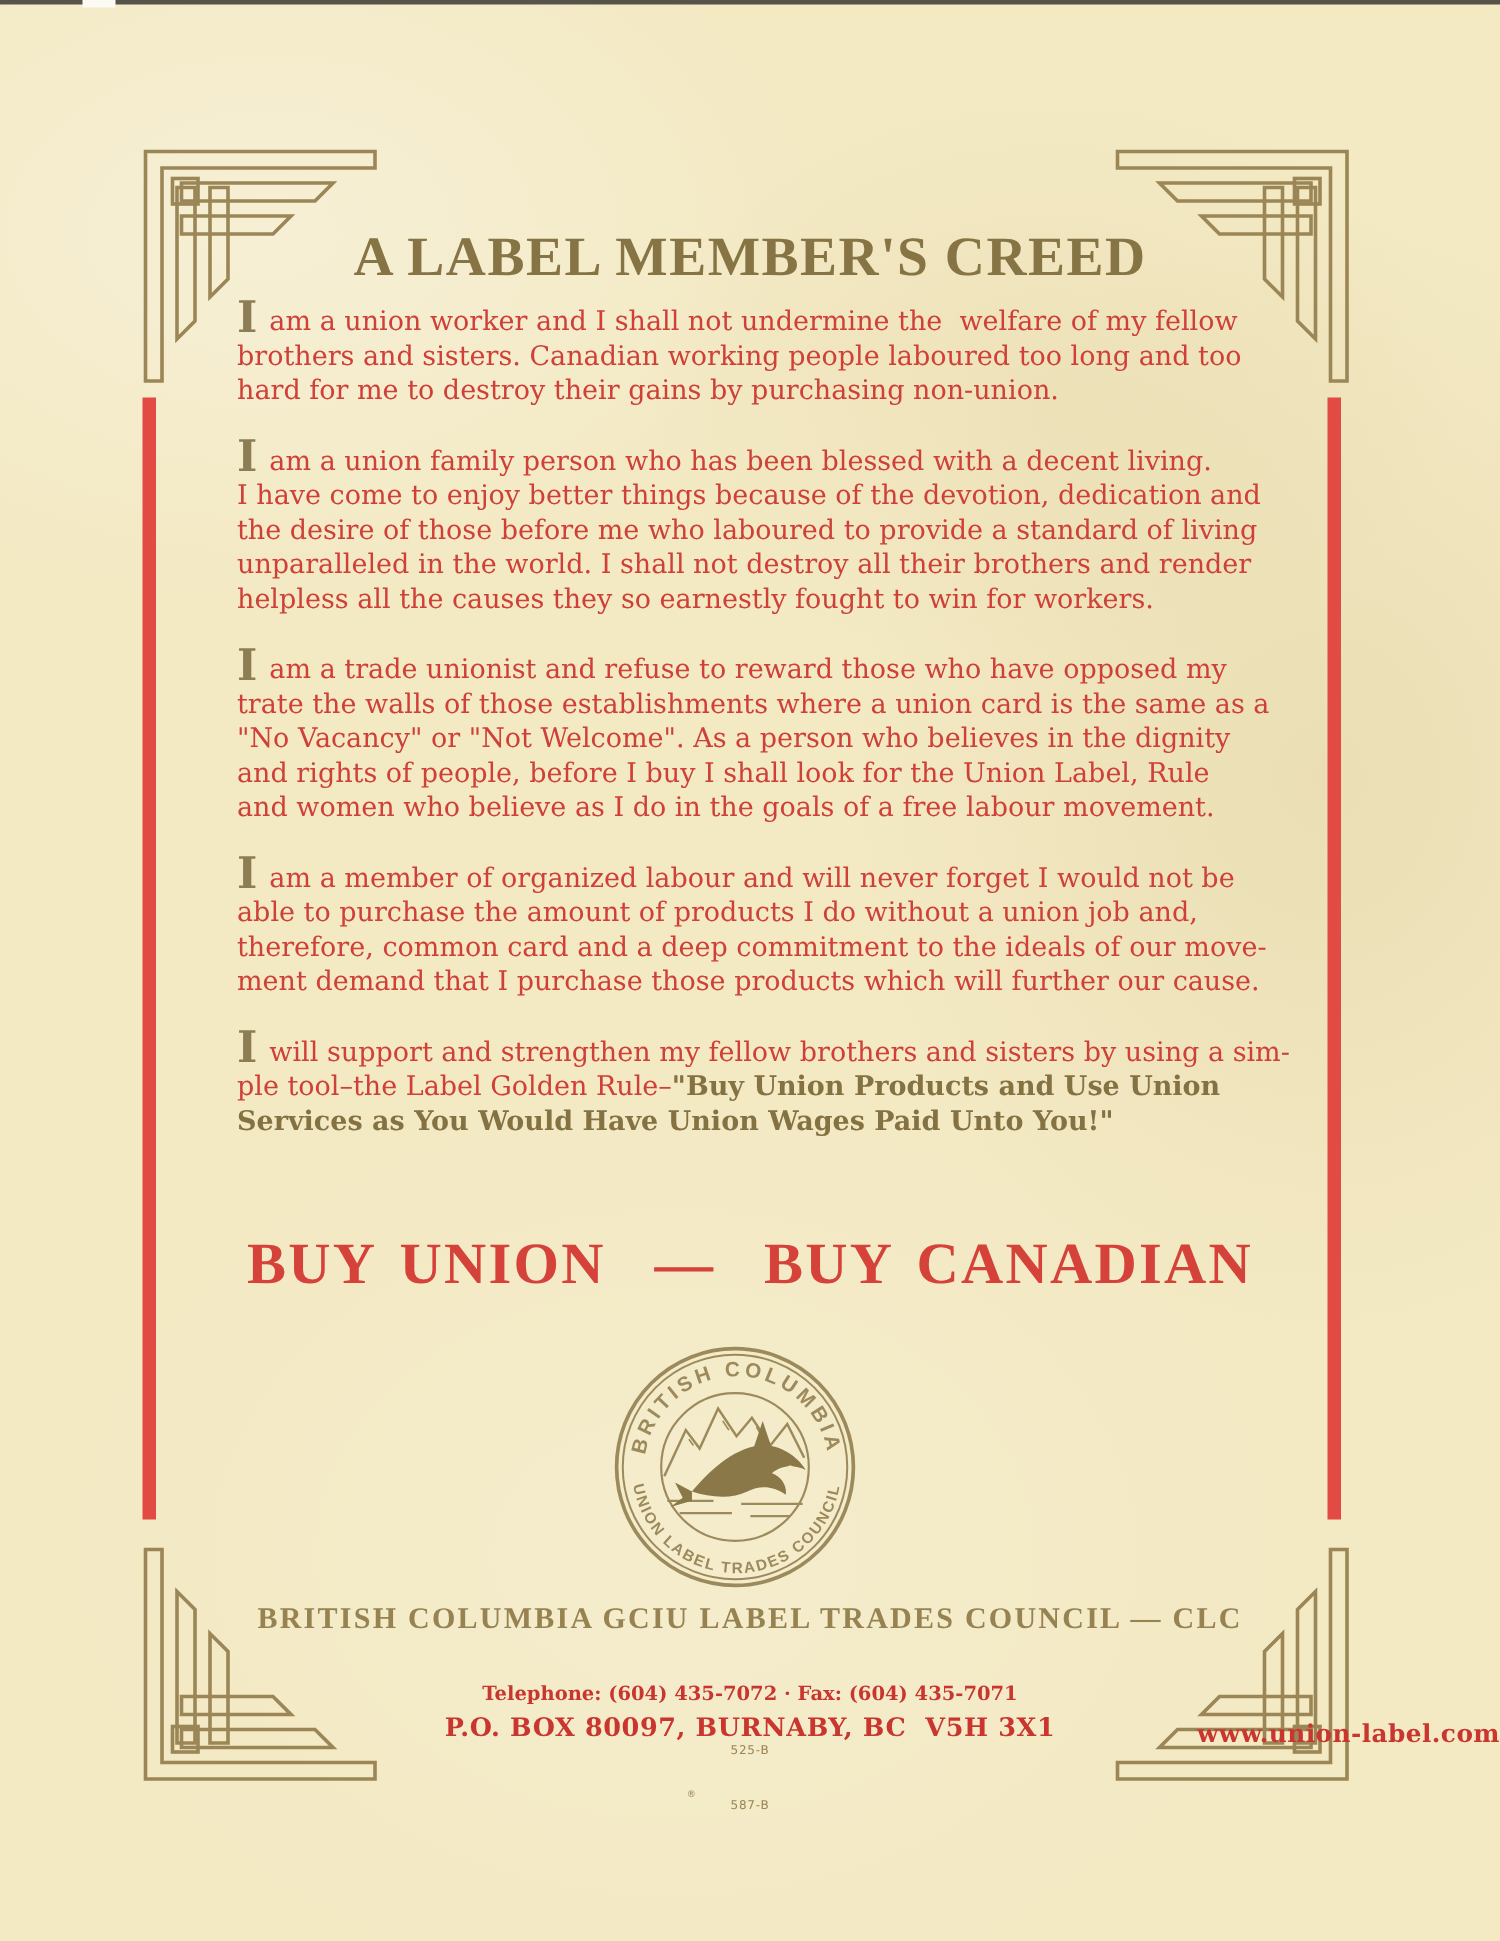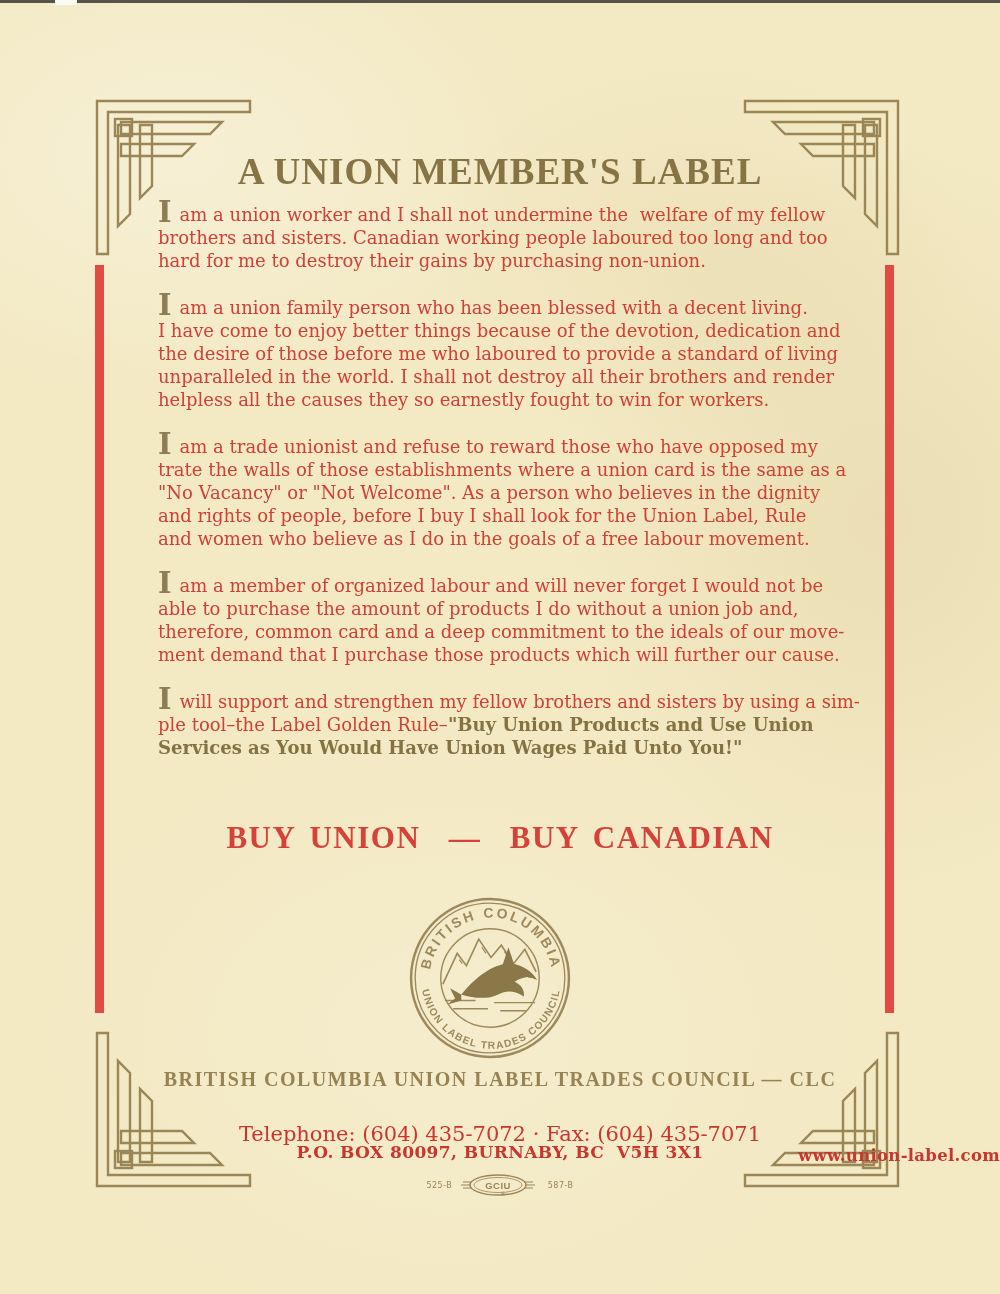--- a/index.html
+++ b/index.html
@@ -47,47 +47,47 @@
   .para{margin-bottom:24px;}
   .line{white-space:pre;font-size:18px;line-height:23px;color:var(--red);}
   .dropcap{
     font-weight:bold;font-size:29px;line-height:0;color:var(--gold-text);
     margin-right:8px;position:relative;top:1px;
   }
   .gold-bold{color:#857243;font-weight:bold;}
 
   .slogan{
     position:absolute;top:820px;left:0;width:1000px;text-align:center;
-    font-family:"Liberation Serif",serif;font-weight:bold;font-size:31px;
+    font-family:"Liberation Serif",serif;font-weight:bold;font-size:39px;
     color:#d5423a;letter-spacing:1.5px;word-spacing:5px;white-space:pre;
   }
 
   .seal{position:absolute;left:408px;top:896px;width:164px;height:164px;}
 
   .footer-org{
     position:absolute;top:1068px;left:0;width:1000px;text-align:center;
     font-family:"Liberation Serif",serif;font-weight:bold;font-size:20px;
     color:#978352;letter-spacing:1.5px;white-space:pre;
   }
   .footer-address{
     position:absolute;top:1098px;left:0;width:1000px;text-align:center;
     font-weight:bold;font-size:17px;color:var(--red-dark);letter-spacing:.4px;white-space:pre;margin-top:44px;
   }
   .footer-phone{
     position:absolute;top:1122px;left:0;width:1000px;text-align:center;
-    font-weight:normal;font-size:21px;color:var(--red-dark);white-space:pre;
+    font-weight:bold;font-size:13px;color:var(--red-dark);white-space:pre;
   }
   .footer-web{
     position:absolute;top:1146px;left:0;width:1000px;text-align:right;
     font-weight:bold;font-size:16.5px;color:var(--red-dark);letter-spacing:.3px;white-space:pre;
   }
   .print-row{
     position:absolute;top:1172px;left:0;width:1000px;height:26px;
     display:flex;align-items:center;justify-content:center;gap:7px;
-    font-family:"DejaVu Sans",sans-serif;font-size:8px;color:#9b8455;letter-spacing:.5px;
+    font-family:"DejaVu Sans",sans-serif;font-size:8px;color:#9b8455;letter-spacing:.5px;flex-direction:column;
   }
   .print-reg{position:relative;top:8px;font-size:6px;margin-left:-44px;margin-right:34px;}
 </style>
 </head>
 <body>
 
 <div class="page">
 
   <div class="scan-edge-top"></div>
   <div class="scan-edge-white"></div>
@@ -129,21 +129,21 @@
       <path d="M33 30 H134 L122 42 H33 Z"></path>
       <path d="M33 52 H106 L94 64 H33 Z"></path>
       <path d="M30 33 V134 L42 122 V33 Z"></path>
       <path d="M52 33 V106 L64 94 V33 Z"></path>
     </g>
   </svg>
 
   <div class="sidebar-red left"></div>
   <div class="sidebar-red right"></div>
 
-  <div class="page-title">A UNION MEMBER'S LABEL</div>
+  <div class="page-title">A LABEL MEMBER'S CREED</div>
 
   <div class="creed">
 
     <div class="para">
       <div class="line"><span class="dropcap">I</span><span>am a union worker and I shall not undermine the  welfare of my fellow</span></div>
       <div class="line">brothers and sisters. Canadian working people laboured too long and too</div>
       <div class="line">hard for me to destroy their gains by purchasing non-union.</div>
     </div>
 
     <div class="para">
@@ -201,21 +201,21 @@
       <path d="M36 102 H66 M84 104 H124 M44 110 H78 M90 112 H116" stroke-width="1.4"></path>
     </g>
     <g fill="#8a7848">
       <path d="M52 96 C 62 84 78 68 96 66 C 108 65 120 72 126 82 C 118 78 110 79 104 84 C 110 86 114 92 113 98 C 104 92 96 92 88 96 C 78 101 64 100 52 96 Z"></path>
       <path d="M92 68 L98 50 L104 68 Z"></path>
       <path d="M52 96 L41 90 L46 100 L38 106 L52 102 Z"></path>
       <circle cx="116" cy="81" r="2" fill="#f3e9c3"></circle>
     </g>
   </svg>
 
-  <div class="footer-org">BRITISH COLUMBIA UNION LABEL TRADES COUNCIL — CLC</div>
+  <div class="footer-org">BRITISH COLUMBIA GCIU LABEL TRADES COUNCIL — CLC</div>
   <div class="footer-address">P.O. BOX 80097, BURNABY, BC  V5H 3X1</div>
   <div class="footer-phone">Telephone: (604) 435-7072 · Fax: (604) 435-7071</div>
   <div class="footer-web">www.union-label.com</div>
 
   <div class="print-row">
     <span>525-B</span>
     <svg width="78" height="24" viewBox="0 0 78 24">
       <path d="M2 12 H12 M4 9 H12 M4 15 H12 M66 12 H76 M66 9 H74 M66 15 H74" stroke="#9b8455" stroke-width="1" fill="none"></path>
       <ellipse cx="39" cy="12" rx="28" ry="10" fill="none" stroke="#9b8455" stroke-width="1.4"></ellipse>
       <ellipse cx="39" cy="12" rx="24" ry="7.5" fill="none" stroke="#9b8455" stroke-width=".8"></ellipse>

